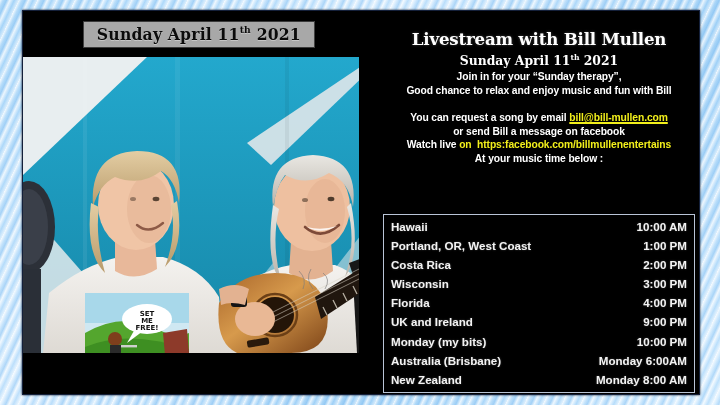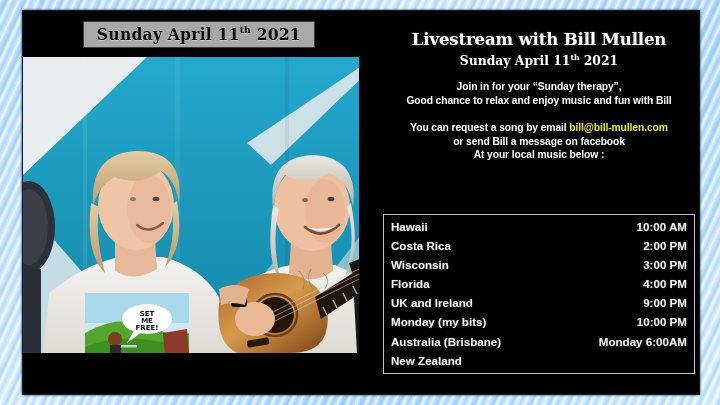--- a/index.html
+++ b/index.html
@@ -74,24 +74,24 @@
     font-family:"DejaVu Serif",serif;
     font-weight:bold;font-size:13px;margin-top:3px;
     transform:scaleX(.95);
   }
   #subtitle sup{font-size:8px;vertical-align:super;}
   .body-line{
     font-family:"Liberation Sans",sans-serif;
     font-weight:bold;font-size:10.3px;line-height:13.5px;
     letter-spacing:-.1px;
   }
-  #para1{margin-top:12px;}
+  #para1{margin-top:2px;}
   #para2{margin-top:14px;}
   .yellow{color:#f2ef1b;}
-  .yellow-u{color:#f2ef1b;text-decoration-thickness:1.5px;}
+  .yellow-u{color:#f2ef1b;text-decoration:underline;text-decoration-thickness:1.5px;}
 
   
   #times{
     position:absolute;left:4px;top:203px;width:312px;
     border:1px solid #b9c4d6;
     background:#000;
     box-sizing:border-box;
     padding:2px 0 3px 0;
   }
   .trow{
@@ -259,29 +259,34 @@
       <div id="subtitle"><span>Sunday April 11</span><sup>th</sup><span> 2021</span></div>
 
       <div id="para1" class="body-line">
         <div>Join in for your “Sunday therapy”,</div>
         <div>Good chance to relax and enjoy music and fun with Bill</div>
       </div>
 
       <div id="para2" class="body-line">
         <div><span>You can request a song by email </span><span class="yellow-u">bill@bill-mullen.com</span></div>
         <div>or send Bill a message on facebook</div>
-        <div>At your local music below :</div>
+        <div><span>Watch live </span><span class="yellow">on</span><span class="yellow">&nbsp;&nbsp;<span>https:facebook.com/billmullenentertains</span></span></div>
+        <div>At your music time below :</div>
       </div>
 
       <div id="times">
         <div class="trow">
           <span class="tplace">Hawaii</span>
           <span class="ttime">10:00 AM</span>
         </div>
         <div class="trow">
+          <span class="tplace">Portland, OR, West Coast</span>
+          <span class="ttime">1:00 PM</span>
+        </div>
+        <div class="trow">
           <span class="tplace">Costa Rica</span>
           <span class="ttime">2:00 PM</span>
         </div>
         <div class="trow">
           <span class="tplace">Wisconsin</span>
           <span class="ttime">3:00 PM</span>
         </div>
         <div class="trow">
           <span class="tplace">Florida</span>
           <span class="ttime">4:00 PM</span>
@@ -293,18 +298,19 @@
         <div class="trow">
           <span class="tplace">Monday (my bits)</span>
           <span class="ttime">10:00 PM</span>
         </div>
         <div class="trow">
           <span class="tplace">Australia (Brisbane)</span>
           <span class="ttime">Monday 6:00AM</span>
         </div>
         <div class="trow">
           <span class="tplace">New Zealand</span>
+          <span class="ttime">Monday 8:00 AM</span>
         </div>
       </div>
 
     </div>
   </div>
 </div>
 
 </body></html>

